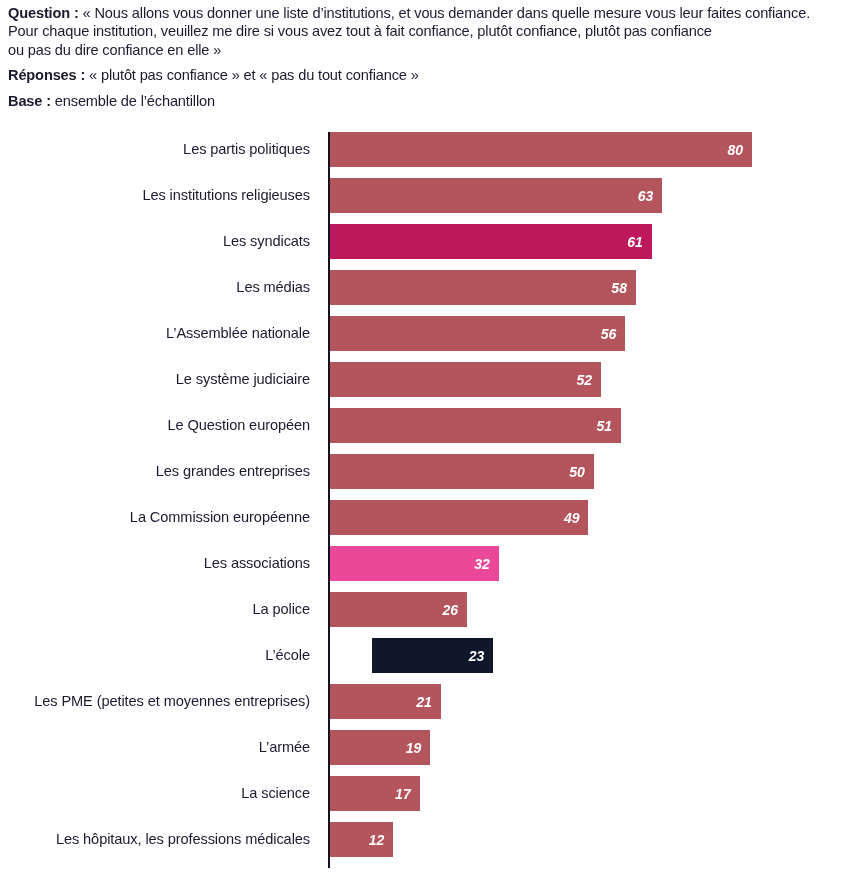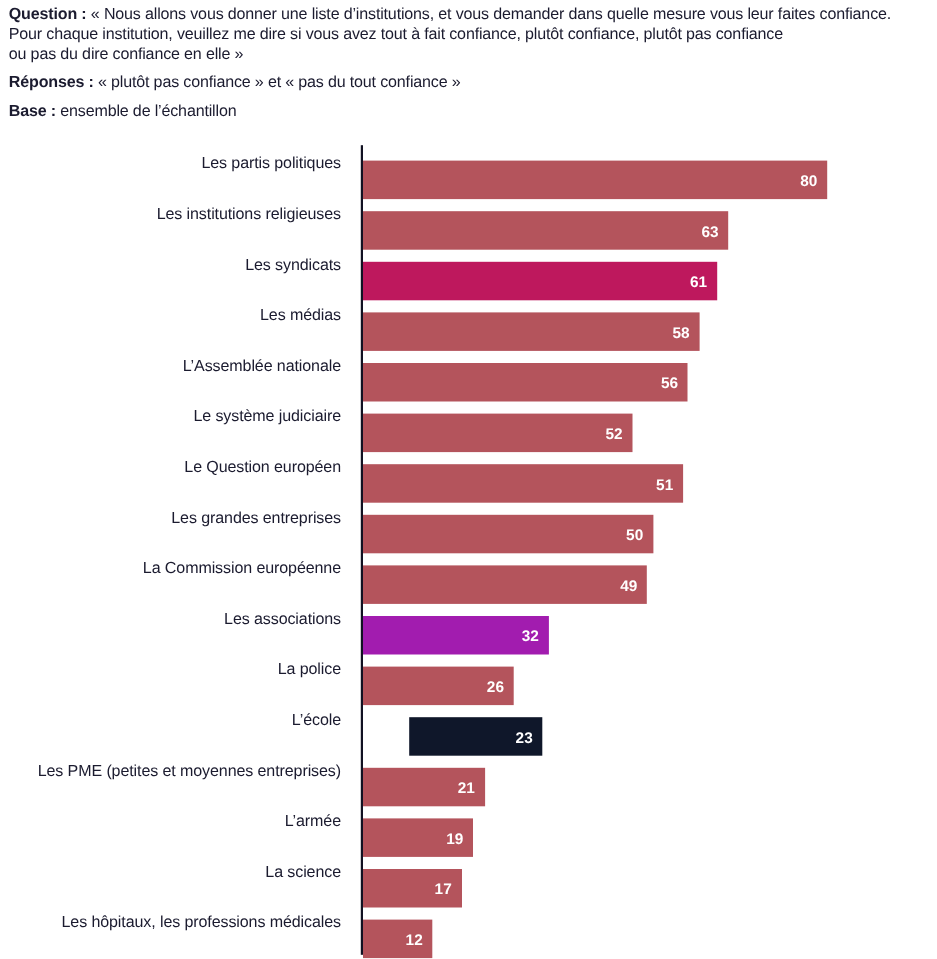--- a/index.html
+++ b/index.html
@@ -68,22 +68,23 @@
     line-height: 35px;
     font-size: 14.6px;
     letter-spacing: -0.1px;
     color: #1b1b2f;
     white-space: nowrap;
     text-align: right;
   }
   .bar-wrap {
     position: absolute;
     left: 330px;
-    top: 14px;
+    top: 0;
     height: 35px;
+    font-style: italic;
   }
   .bar {
     height: 35px;
     background: #b4545c;
     position: relative;
     display: flex;
     align-items: center;
     justify-content: flex-end;
   }
   .bar-value {
@@ -145,21 +146,21 @@
         <div class="row-label">L’Assemblée nationale</div>
         <div class="bar-wrap">
           <div class="bar" style="width: 295.4px; background: rgb(180, 84, 92);">
             <span class="bar-value">56</span>
           </div>
         </div>
       </div>
       <div class="row">
         <div class="row-label">Le système judiciaire</div>
         <div class="bar-wrap">
-          <div class="bar" style="width: 245px; background: rgb(180, 84, 92);">
+          <div class="bar" style="width: 271px; background: rgb(180, 84, 92);">
             <span class="bar-value">52</span>
           </div>
         </div>
       </div>
       <div class="row">
         <div class="row-label">Le Question européen</div>
         <div class="bar-wrap">
           <div class="bar" style="width: 291px; background: rgb(180, 84, 92);">
             <span class="bar-value">51</span>
           </div>
@@ -177,21 +178,21 @@
         <div class="row-label">La Commission européenne</div>
         <div class="bar-wrap">
           <div class="bar" style="width: 258.475px; background: rgb(180, 84, 92);">
             <span class="bar-value">49</span>
           </div>
         </div>
       </div>
       <div class="row">
         <div class="row-label">Les associations</div>
         <div class="bar-wrap">
-          <div class="bar" style="width: 168.8px; background: #a21caf;">
+          <div class="bar" style="width: 168.8px; background: #ec4899;">
             <span class="bar-value">32</span>
           </div>
         </div>
       </div>
       <div class="row">
         <div class="row-label">La police</div>
         <div class="bar-wrap">
           <div class="bar" style="width: 137.15px; background: rgb(180, 84, 92);">
             <span class="bar-value">26</span>
           </div>

